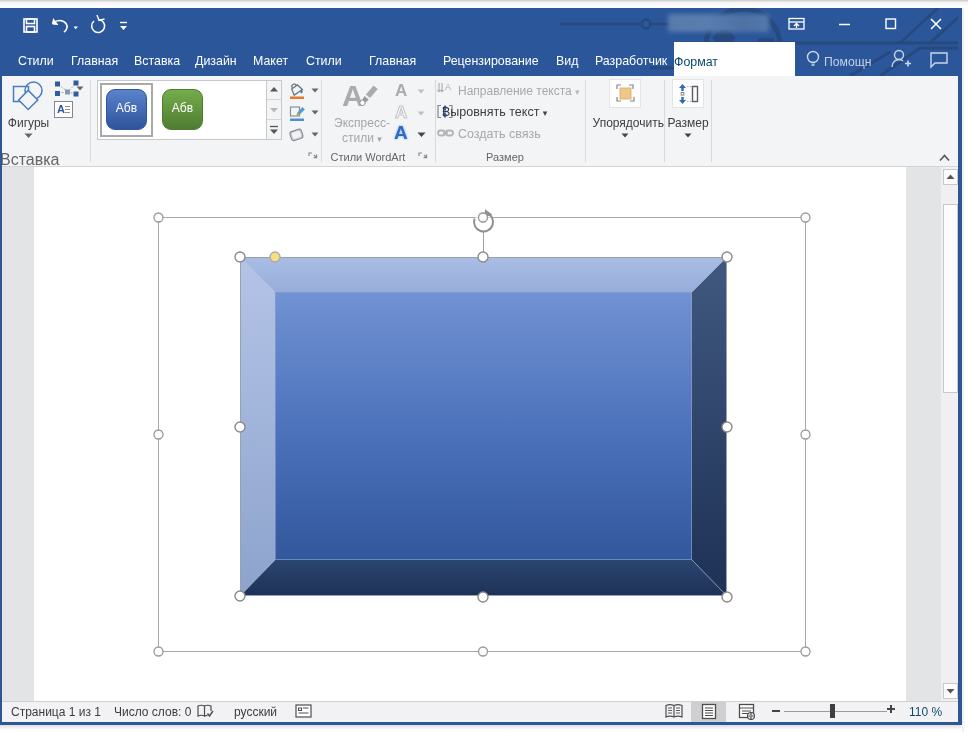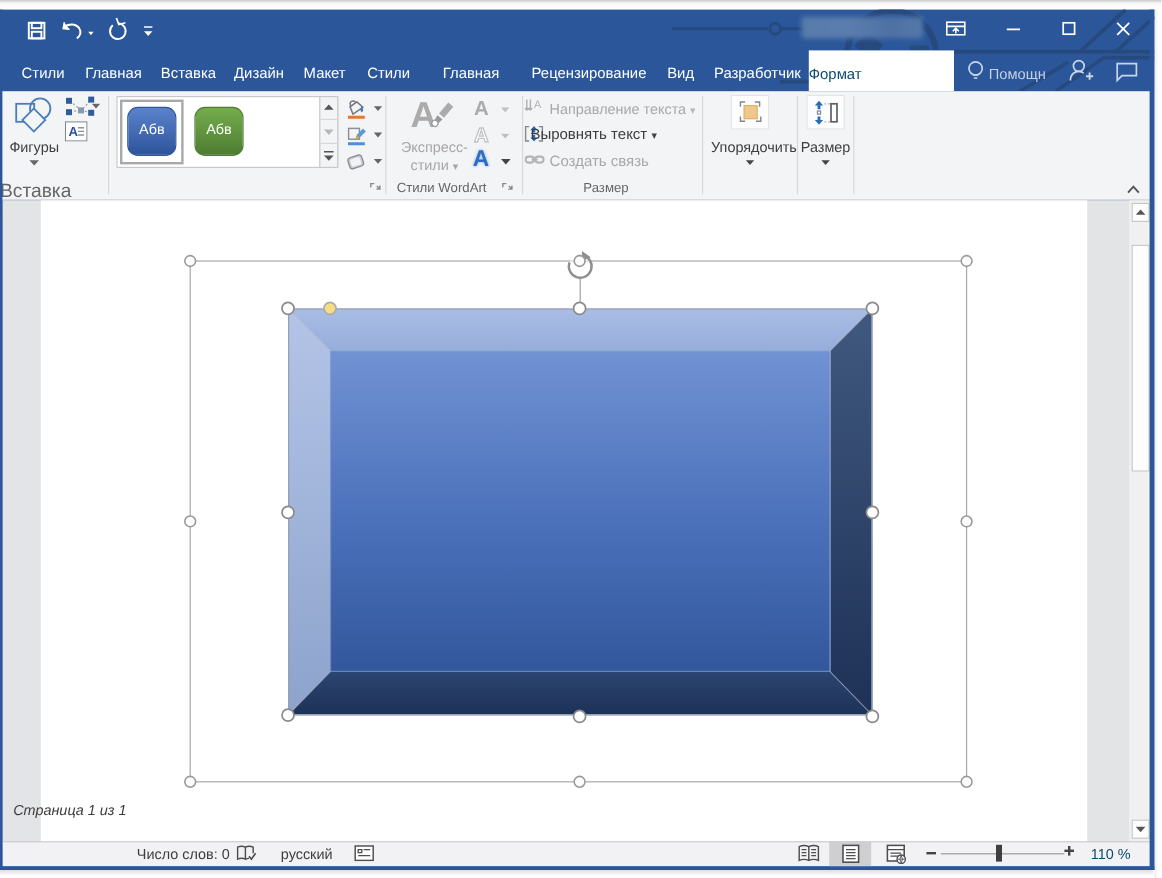--- a/index.html
+++ b/index.html
@@ -373,21 +373,21 @@
       <circle cx="206" cy="260" r="5"></circle>
         <circle cx="693" cy="260" r="5"></circle>
       <circle cx="206" cy="429" r="5"></circle>
         <circle cx="449" cy="430" r="5"></circle>
         <circle cx="693" cy="430" r="5"></circle>
     </g>
     <circle cx="241" cy="90" r="5" fill="#f5dd83" stroke="#ababab" stroke-width="1.4"></circle>
   </svg>
 
   <div class="abs" style="left:2px;top:701px;width:957px;height:21px;background:#f2f2f4;border-top:1px solid #cfd0d2;"></div>
-  <div class="abs" style="left:11px;top:668px;font-size:12px;color:#3d3d3d;font-style:italic;">Страница 1 из 1</div>
+  <div class="abs" style="left:11px;top:705px;font-size:12px;color:#3d3d3d;">Страница 1 из 1</div>
   <div class="abs" style="left:114px;top:705px;font-size:12px;color:#3d3d3d;">Число слов: 0</div>
   <div class="abs" style="left:234px;top:705px;font-size:12px;color:#3d3d3d;">русский</div>
   <div class="abs" style="left:909px;top:705px;font-size:12px;color:#0c4a6e;">110 %</div>
 
   <svg class="abs" style="left:197px;top:704px;" width="17" height="15" viewBox="0 0 17 15">
     <g fill="none" stroke="#4d4d4d" stroke-width="1.2">
       <path d="M1 2 Q4.5 0.5 7.5 2 L7.5 12 Q4.5 10.5 1 12 z"></path>
       <path d="M7.5 2 Q10.5 0.5 14 2 L14 7"></path>
       <path d="M7.5 12 Q9 11.3 10.5 11.3"></path>
     </g>

